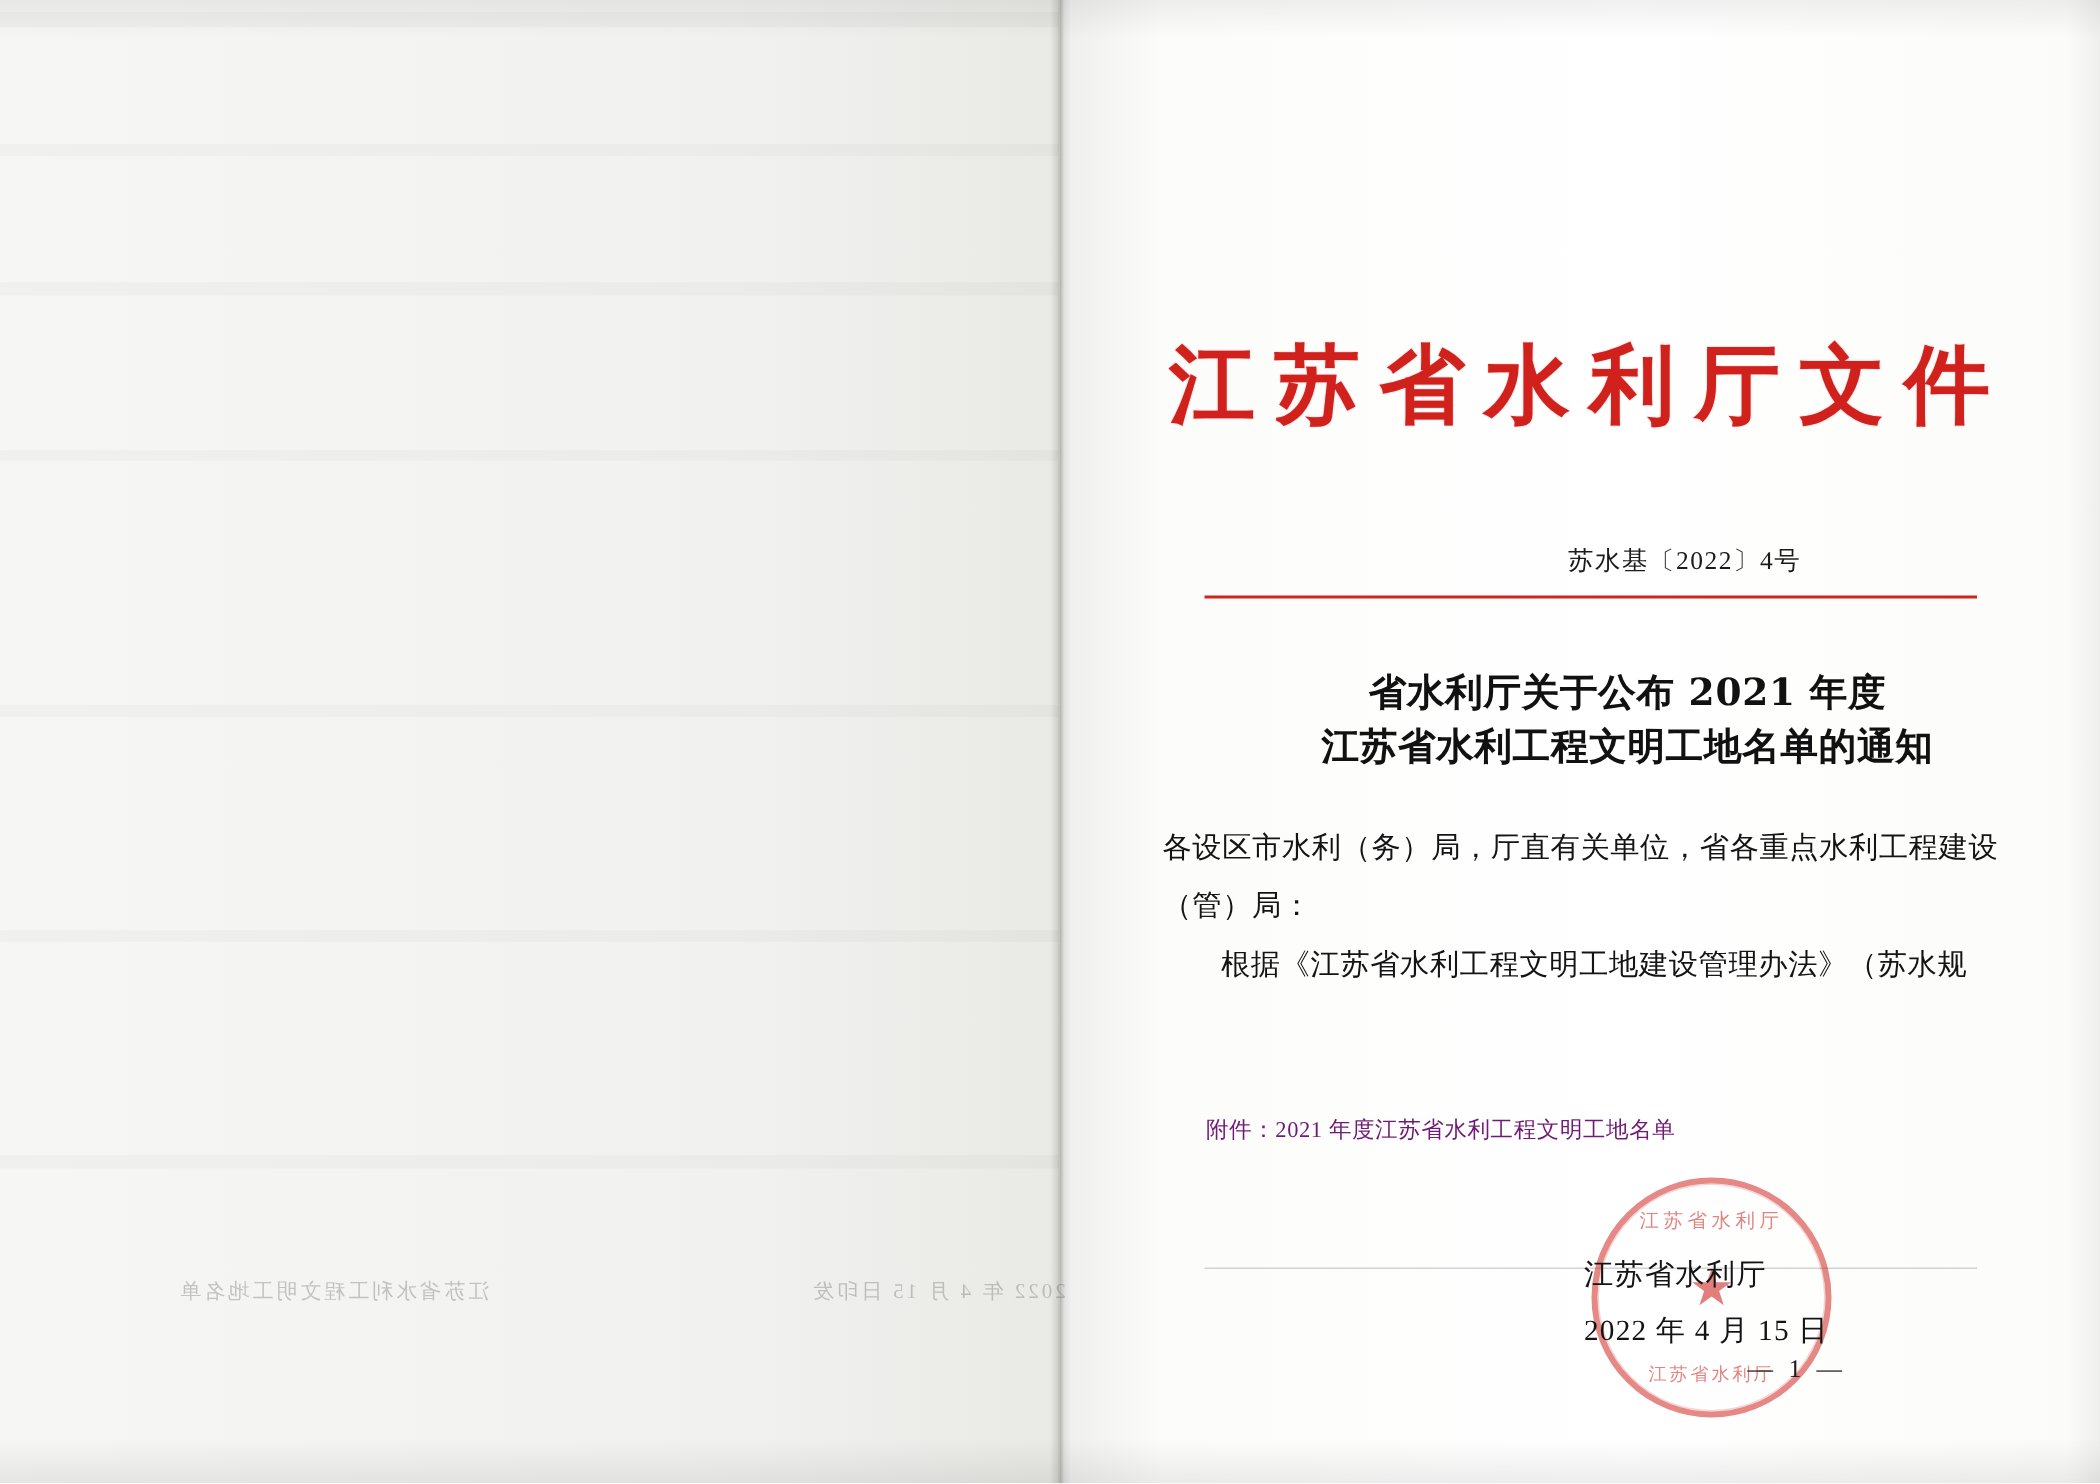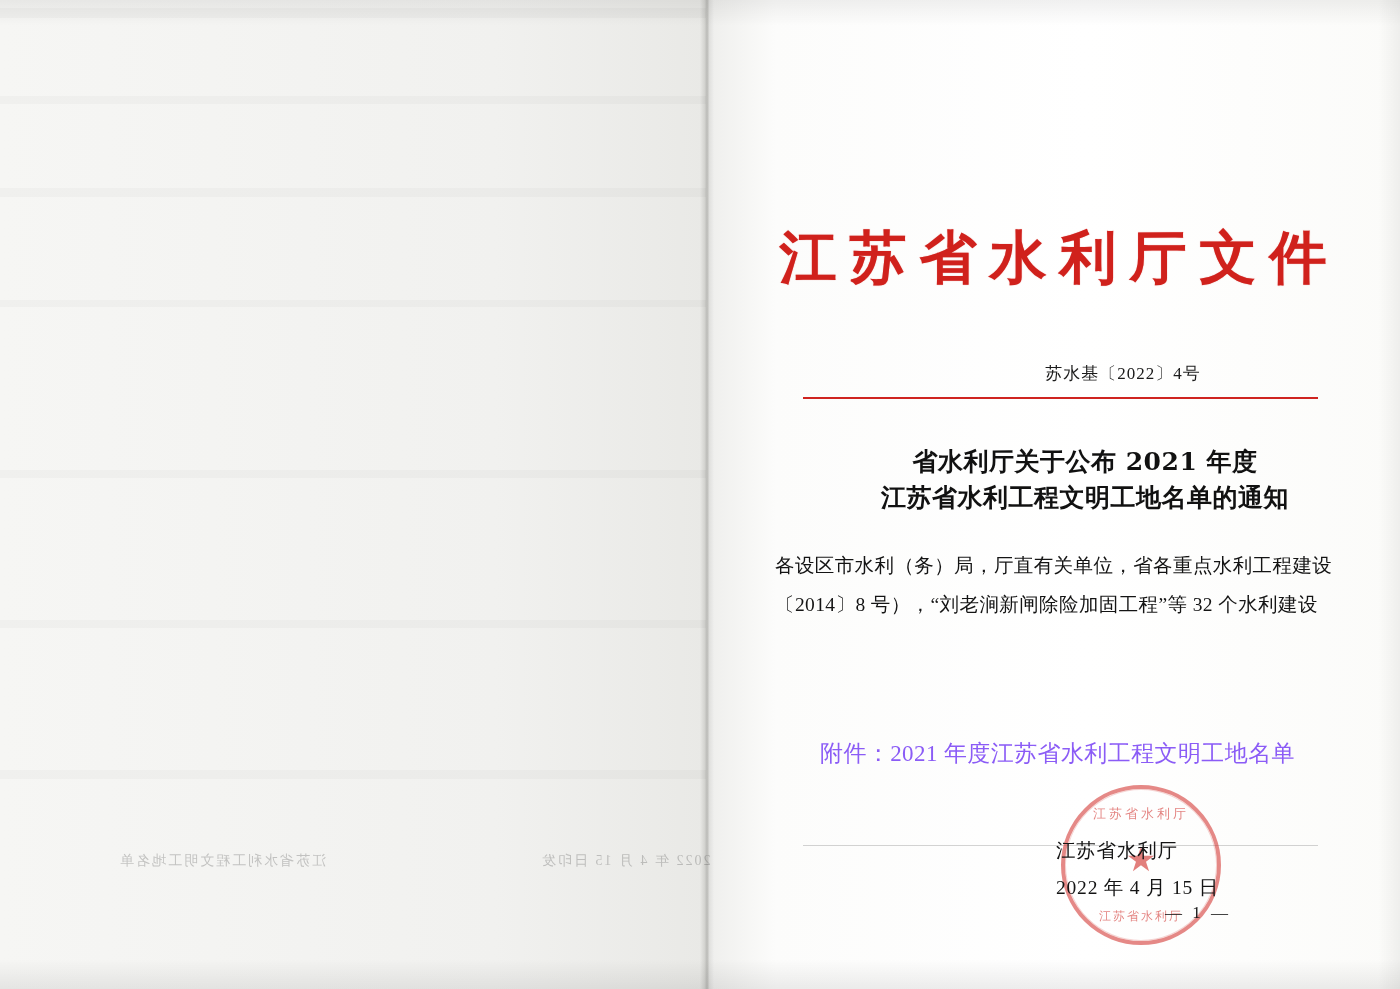--- a/index.html
+++ b/index.html
@@ -130,23 +130,23 @@
     letter-spacing: 0.4px;
     text-align: justify;
   }
   .body-text p { margin: 1px; }
   .indent2 { text-indent: 2em; }
 
   .attachment {
     position: absolute;
     left: 68px; top: 735px;
     width: 560px;
-    font-size: 23px;
+    font-size: 15px;
     line-height: 38px;
-    color: #8b5cf6;
+    color: #701a75;
     text-indent: 2em;
     letter-spacing: 0.4px;
   }
 
   .signature {
     position: absolute;
     left: 350px; top: 832px;
     width: 280px;
     font-size: 19.5px;
     line-height: 37px;
@@ -245,21 +245,22 @@
 
     <div class="red-rule"></div>
 
     <div class="title">
       <div>省水利厅关于公布 2021 年度</div>
       <div>江苏省水利工程文明工地名单的通知</div>
     </div>
 
     <div class="body-text">
       <p>各设区市水利（务）局，厅直有关单位，省各重点水利工程建设</p>
-      <p>〔2014〕8 号），“刘老涧新闸除险加固工程”等 32 个水利建设</p>
+      <p>（管）局：</p>
+      <p class="indent2">根据《江苏省水利工程文明工地建设管理办法》（苏水规</p>
     </div>
 
     <div class="attachment">附件：2021 年度江苏省水利工程文明工地名单</div>
 
     <div class="footer-rule"></div>
 
     <div class="seal">
       <div class="seal-inner"></div>
       <div class="seal-text-top">江苏省水利厅</div>
       <div class="seal-star">★</div>

